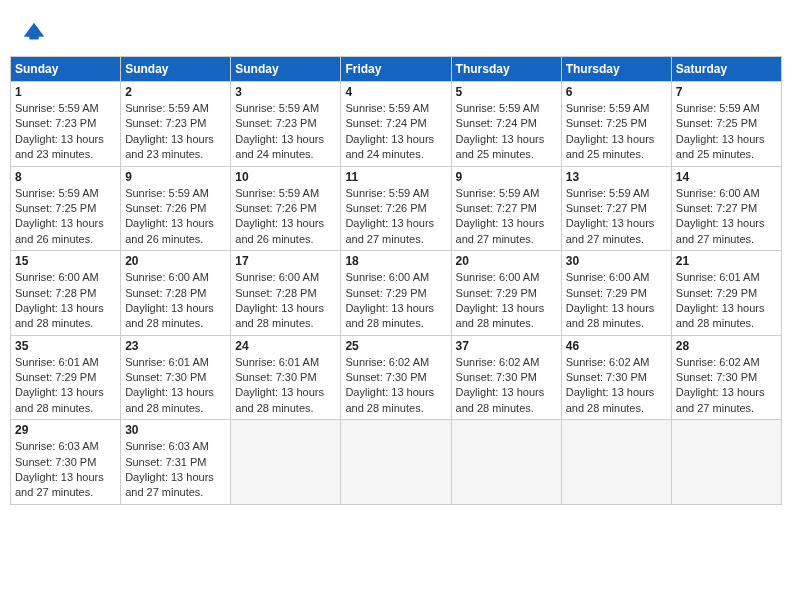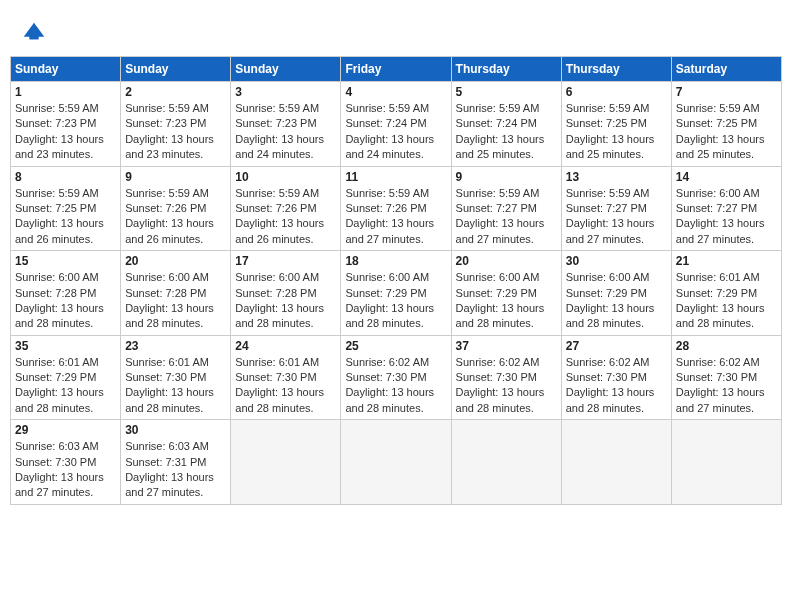--- a/index.html
+++ b/index.html
@@ -221,21 +221,21 @@
         </td>
         <td>
           <div class="day-number">25</div>
           <div class="day-info">Sunrise: 6:02 AM<br>Sunset: 7:30 PM<br>Daylight: 13 hours and 28 minutes.</div>
         </td>
         <td>
           <div class="day-number">37</div>
           <div class="day-info">Sunrise: 6:02 AM<br>Sunset: 7:30 PM<br>Daylight: 13 hours and 28 minutes.</div>
         </td>
         <td>
-          <div class="day-number">27</div>
+          <div class="day-number">46</div>
           <div class="day-info">Sunrise: 6:02 AM<br>Sunset: 7:30 PM<br>Daylight: 13 hours and 28 minutes.</div>
         </td>
         <td>
           <div class="day-number">28</div>
           <div class="day-info">Sunrise: 6:02 AM<br>Sunset: 7:30 PM<br>Daylight: 13 hours and 27 minutes.</div>
         </td>
       </tr>
       <tr class="week-row">
         <td>
           <div class="day-number">29</div>

